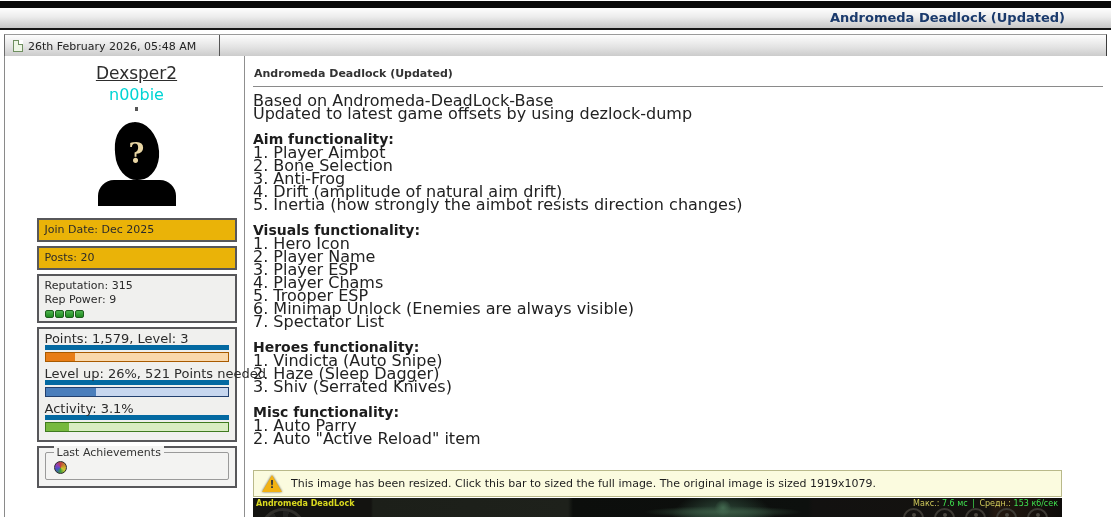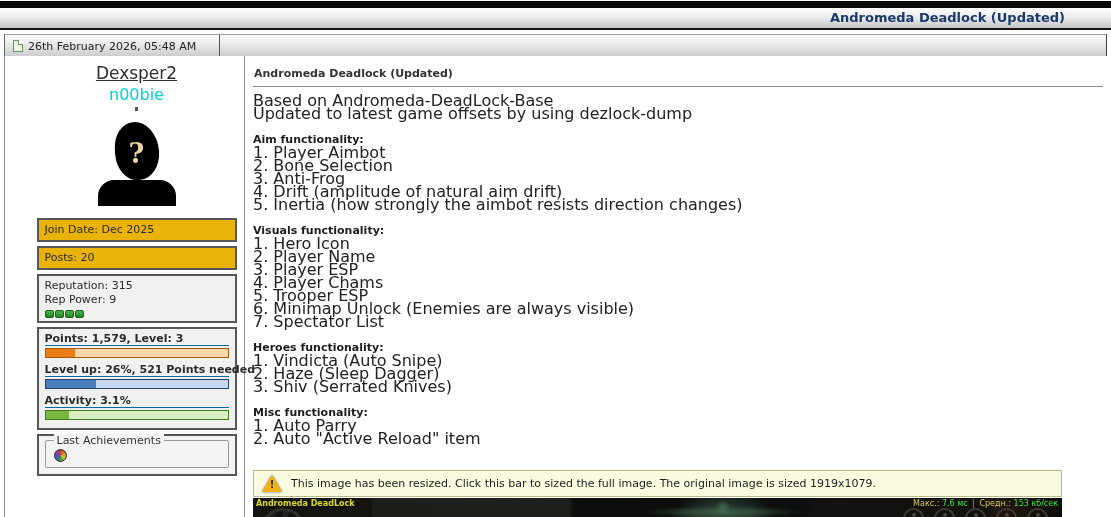--- a/index.html
+++ b/index.html
@@ -43,35 +43,35 @@
     border-radius:16px 16px 0 0; }
   .av-q { position:absolute; left:0; top:16px; width:78px; text-align:center;
     font-family:"DejaVu Serif", serif; font-weight:bold; font-size:27px; color:#e9d6a4; }
   .sbox { width:200px; margin:0 auto 4px; border:2px solid #57575a; background:#eab308;
     text-align:left; padding:3px 6px; font-size:11px; line-height:14px; }
   .sbox.gray { background:#f0f0ee; }
   .rep-dots { margin-top:1px; height:10px; }
   .rep-dot { display:inline-block; width:9px; height:8px; margin-right:1px;
     border:1px solid #1d5c1d; border-radius:2px; background:linear-gradient(180deg,#4db44d,#1f8a1f); }
   .bar-group { margin-bottom:5px; }
-  .bar-label { font-size:11px; line-height:13px; border-bottom:1px solid #0369a1; white-space:nowrap;font-weight:bold; }
+  .bar-label { font-size:13px; line-height:13px; border-bottom:5px solid #0369a1; white-space:nowrap; }
   .bar-track { margin-top:2px; height:10px; border:1px solid #000; position:relative; overflow:hidden; }
   .bar-fill { height:100%; }
   .ach-box { width:200px; margin:4px auto 0; border:2px solid #57575a; background:#f3f3f2; padding:4px 6px 6px; text-align:left; }
   .ach-fieldset { border:1px solid #9a9a9a; border-radius:2px; padding:2px 6px 5px; }
   .ach-legend { font-size:11px; color:#333; padding:0 3px; margin-left:2px; }
   .ach-icon { width:13px; height:13px; border-radius:50%; margin:1px 0 0 2px;
     border:1px solid #2a2a2a;
     background:conic-gradient(#c04040,#c78a28,#cfc832,#3e9a3e,#3e58c0,#8a3ec0,#c04040); }
 
   
   .post-title { font-size:11px; font-weight:bold; color:#333; padding:3px 0 6px 1px; }
   .post-divider { height:1px; background:#8a8a8a; margin-bottom:7px; }
   .post-line { font-size:16px; line-height:13px; color:#222; }
-  .sec-heading { font-size:11px; line-height:13px; font-weight:bold; color:#1c1c1c; }
+  .sec-heading { font-size:14px; line-height:13px; font-weight:bold; color:#1c1c1c; }
   .sec-gap { height:13px; }
 
   .resize-notice { width:809px; margin-top:12px; background:#fbfbdf; border:1px solid #b9b98a;
     padding:4px 8px; display:flex; align-items:center; cursor:pointer; }
   .warn-icon { position:relative; width:20px; height:17px; margin-right:9px; flex:none; }
   .warn-tri { position:absolute; left:0; top:0; width:0; height:0;
     border-left:10px solid transparent; border-right:10px solid transparent;
     border-bottom:17px solid #f2b213; filter:drop-shadow(0 0 1px #555); }
   .warn-ex { position:absolute; left:0; top:3px; width:20px; text-align:center;
     font-weight:bold; font-size:11px; color:#3a3a3a; }

